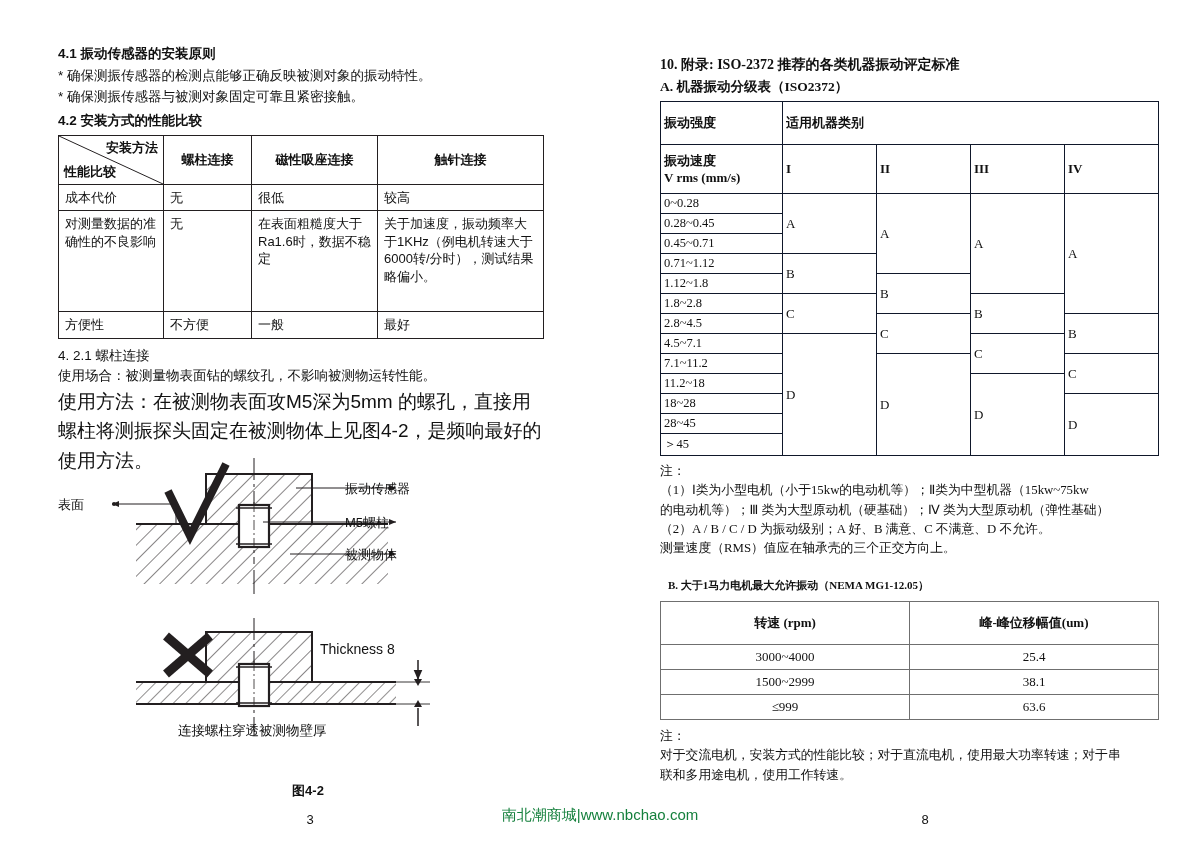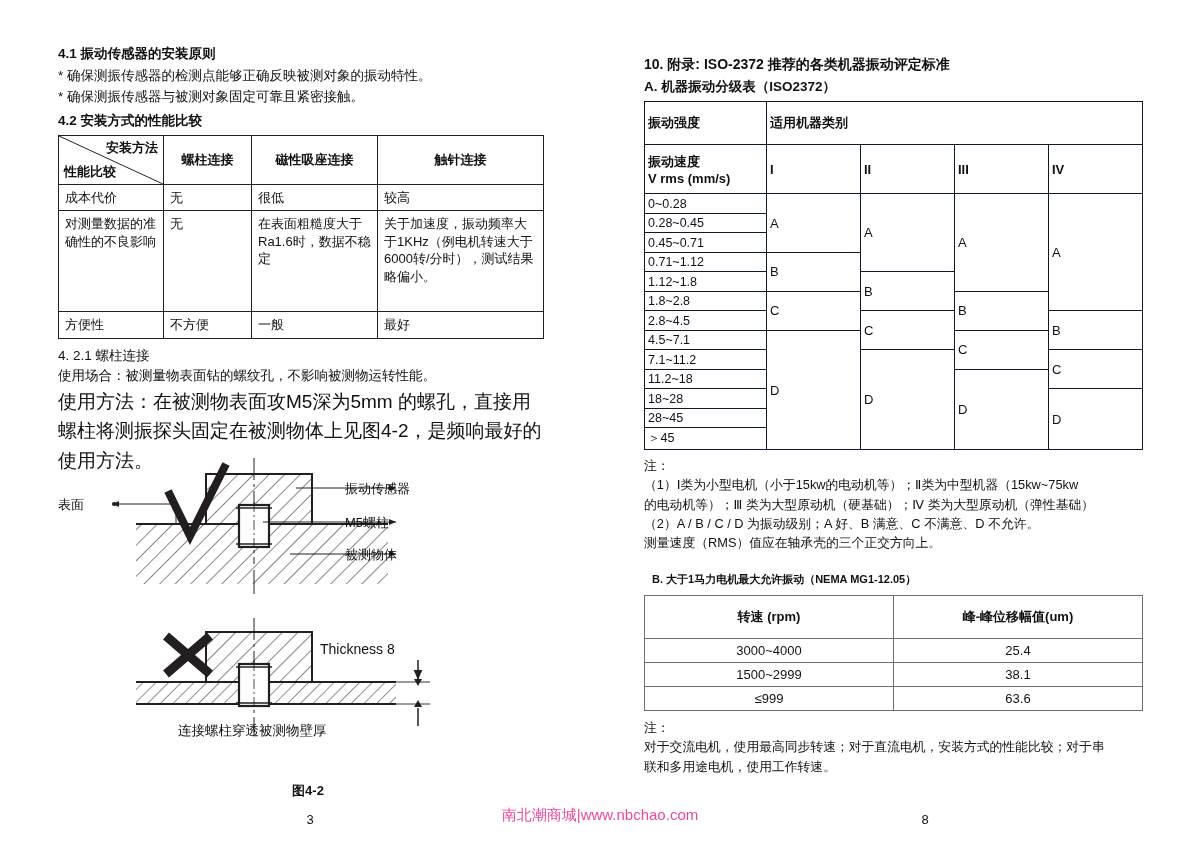--- a/index.html
+++ b/index.html
@@ -8,21 +8,21 @@
     background:#ffffff;
     font-family:"Liberation Sans","DejaVu Sans",sans-serif;
     color:#111;
     position:relative;
     overflow:hidden;
   }
   .page{position:absolute;inset:0;}
 
   
   .col-left{position:absolute;left:58px;top:44px;width:500px;}
-  .col-right{position:absolute;left:644px;top:54px;width:500px;}
+  .col-right{position:absolute;left:660px;top:54px;width:500px;font-family:Liberation Serif, serif;}
 
   .h-bold{font-weight:bold;font-size:13.5px;line-height:1.5;margin:0 0 2px 0;}
   .line{font-size:13.5px;line-height:1.52;margin:0;white-space:nowrap;}
   .para{font-size:19px;line-height:1.55;margin:0;}
 
   
   table.cmp{border-collapse:collapse;width:485px;margin-top:3px;
             font-size:13px;table-layout:fixed;}
   table.cmp td{border:1px solid #231f20;padding:4px 6px;vertical-align:top;
                line-height:1.35;}
@@ -54,21 +54,21 @@
 
   .note{font-size:12.8px;line-height:1.5;margin:0;}
   .sec-b{font-weight:bold;font-size:11px;margin:8px;}
 
   
   .pg-left{position:absolute;left:0;top:812px;width:620px;text-align:center;
            font-size:13px;}
   .pg-right{position:absolute;left:680px;top:812px;width:490px;text-align:center;
             font-size:13px;}
   .watermark{position:absolute;left:0;right:0;top:806px;text-align:center;
-             font-size:15px;color:#ec4899;}
+             font-size:15px;color:#15803d;}
 </style>
 </head>
 <body>
 
 <div class="page">
 
   <div class="col-left">
 
     <div class="h-bold">4.1 振动传感器的安装原则</div>
 
@@ -330,21 +330,21 @@
           <td>38.1</td>
         </tr>
         <tr>
           <td>≤999</td>
           <td>63.6</td>
         </tr>
       </tbody>
     </table>
 
     <div class="note" style="margin-top:7px;">注：</div>
-    <div class="note">对于交流电机，使用最高同步转速；对于直流电机，安装方式的性能比较；对于串</div>
+    <div class="note">对于交流电机，安装方式的性能比较；对于直流电机，使用最大功率转速；对于串</div>
     <div class="note">联和多用途电机，使用工作转速。</div>
   </div>
 
   <div class="pg-left">3</div>
   <div class="watermark">南北潮商城|www.nbchao.com</div>
   <div class="pg-right">8</div>
 
 </div>
 
 </body></html>

